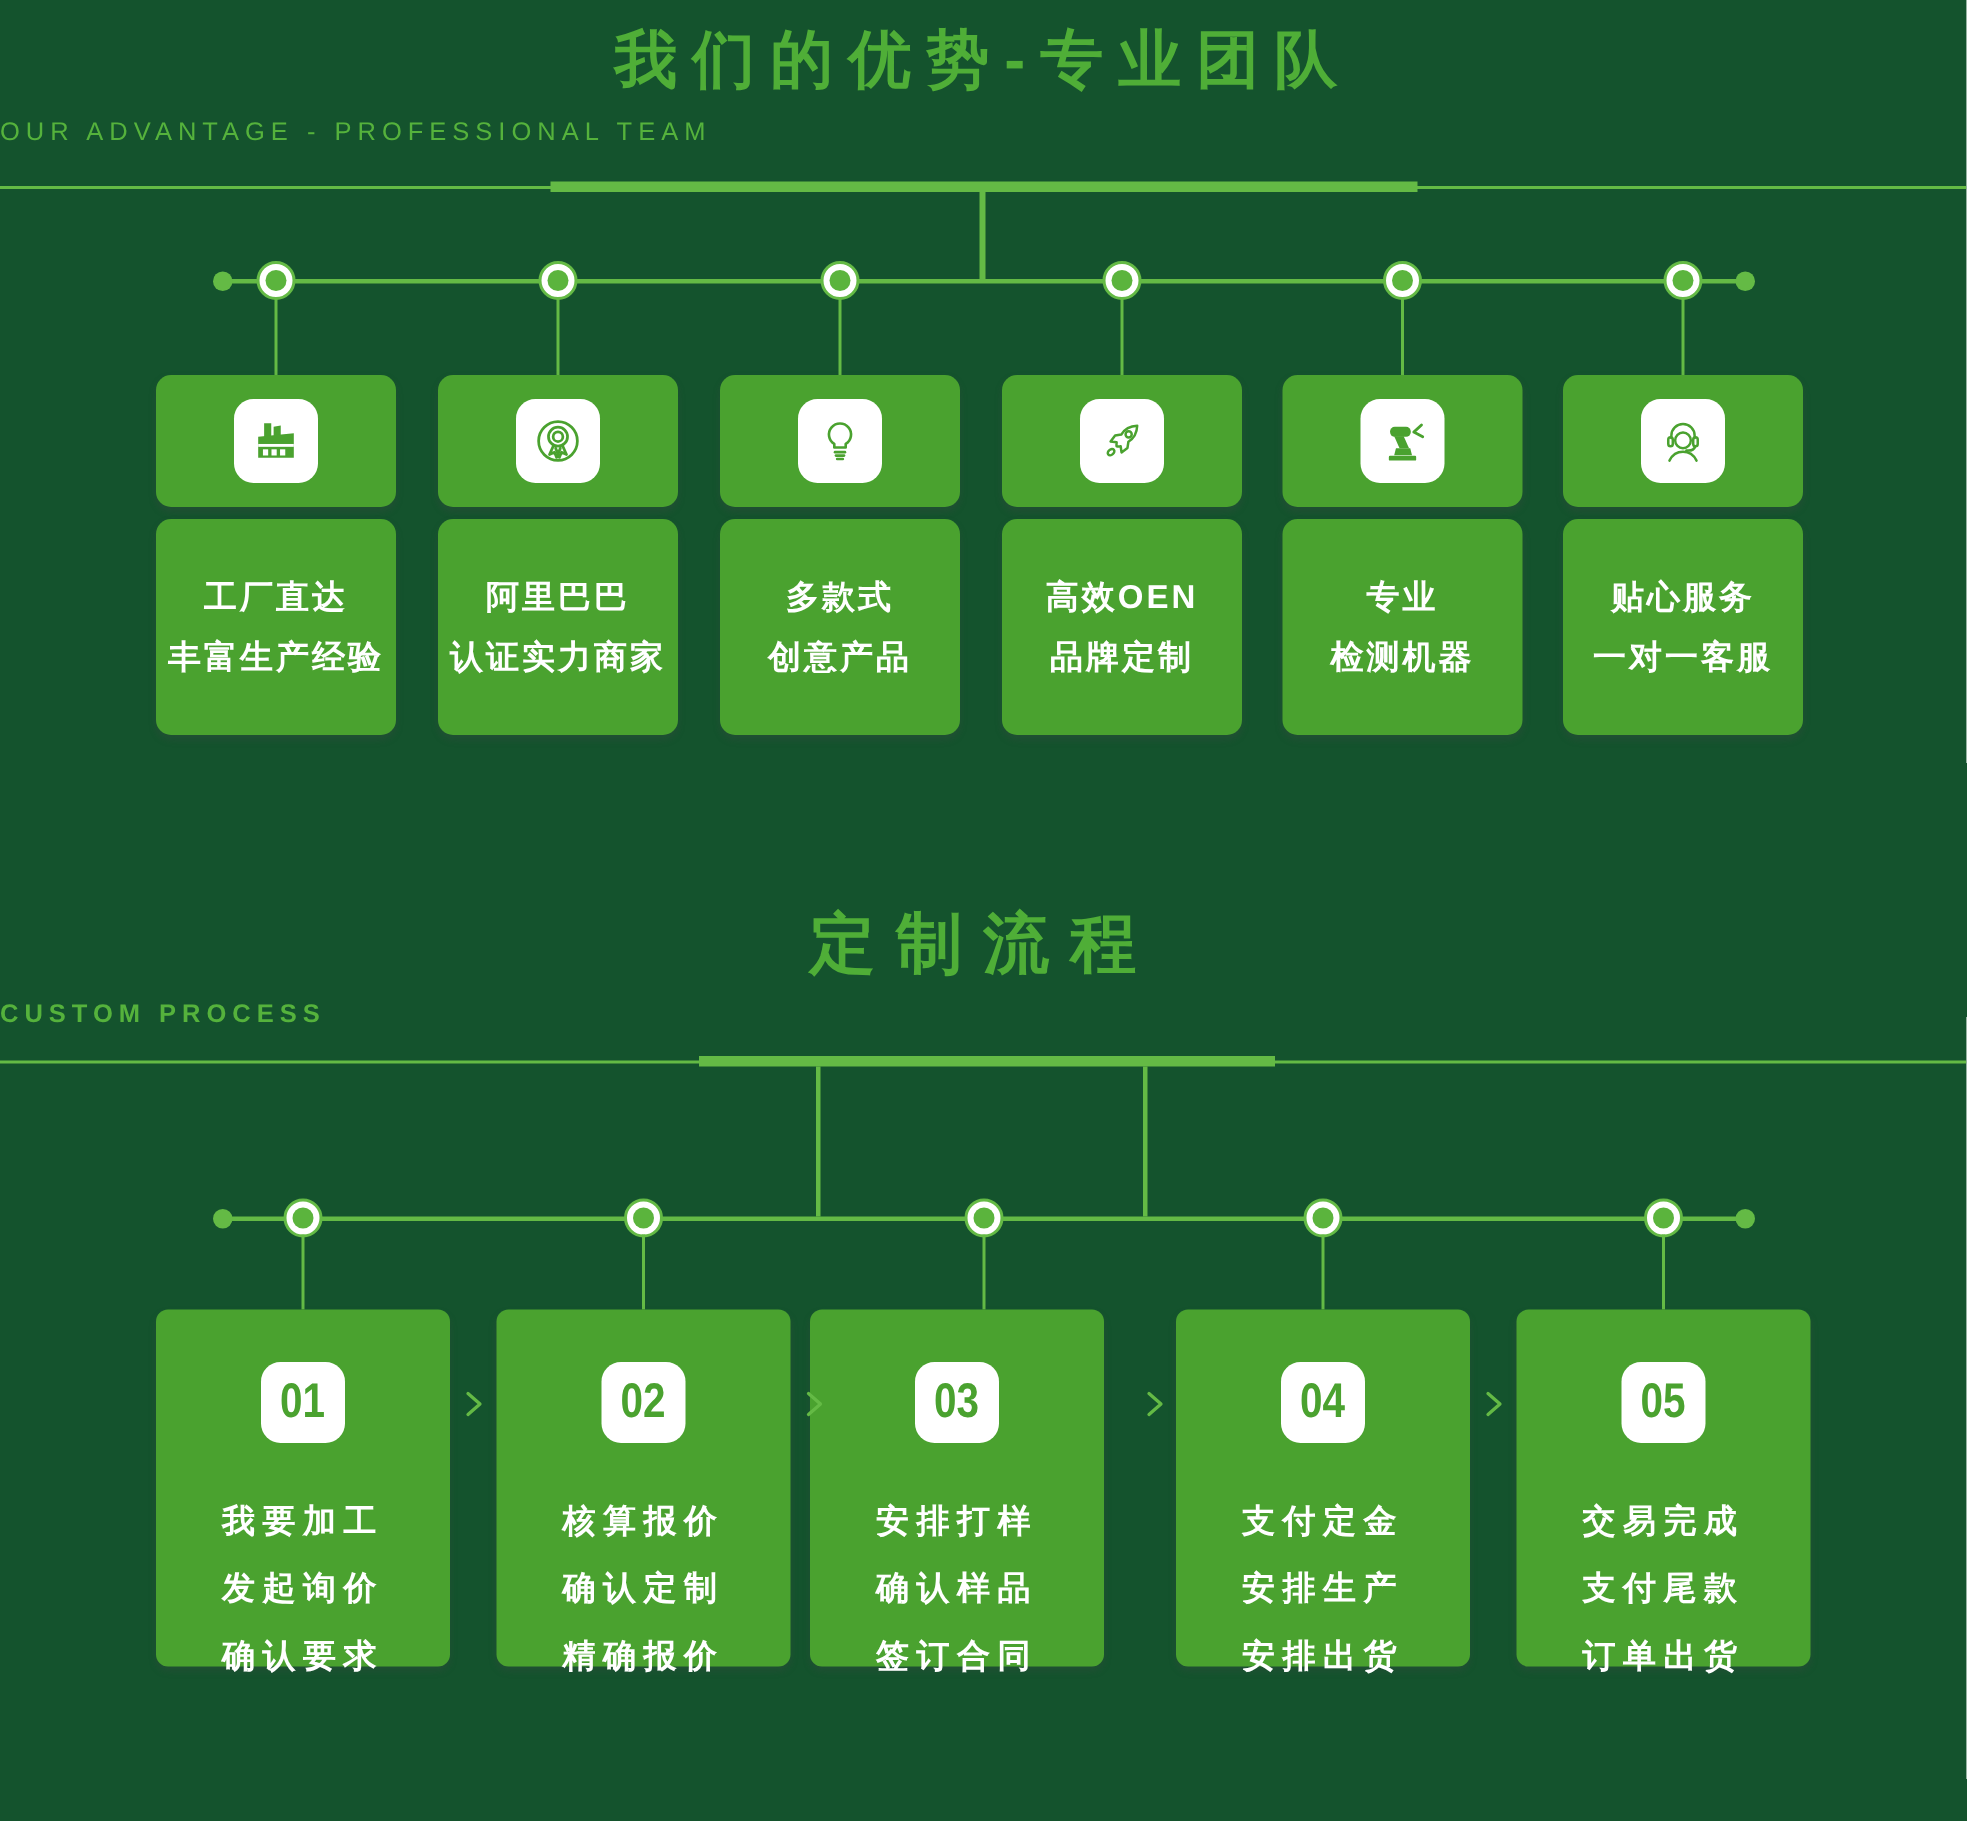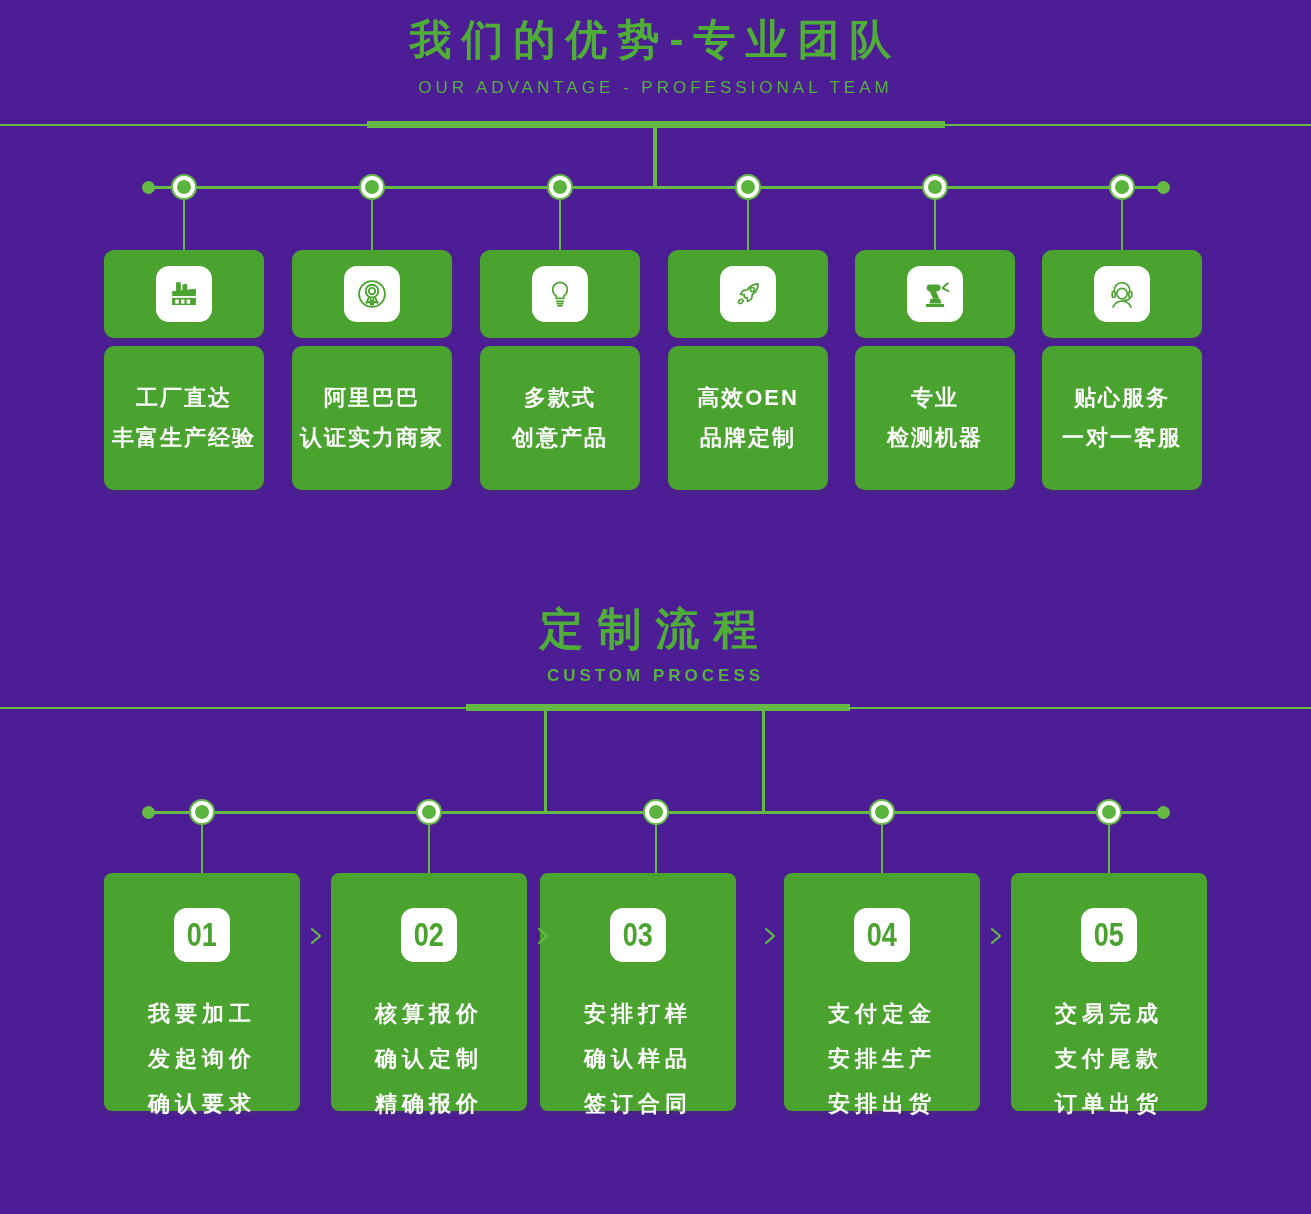--- a/index.html
+++ b/index.html
@@ -1,23 +1,23 @@
 <!DOCTYPE html>
 <html><head>
 <meta charset="utf-8">
 <style>
   html,body{margin:0;padding:0;background:#ffffff;}
-  .page{position:relative;width:1311px;height:1214px;background:#4c1d95;overflow:hidden;
+  .page{position:relative;width:1311px;height:1214px;background:#14532d;overflow:hidden;
         font-family:"Liberation Sans","DejaVu Sans",sans-serif;}
   
   .sec-title{position:absolute;left:0;width:100%;text-align:center;color:#4fae37;
              font-weight:bold;white-space:nowrap;}
   .t1{top:12px;font-size:42px;letter-spacing:10px;}
   .t2{top:600px;font-size:44px;letter-spacing:14px;}
-  .sec-sub{position:absolute;left:0;width:100%;text-align:center;color:#55b23c;
+  .sec-sub{position:absolute;left:0;width:100%;text-align:left;color:#55b23c;
            font-size:17px;letter-spacing:4px;font-weight:normal;}
   .s1{top:78px;}
   .s2{top:666px;font-weight:bold;}
   
   .thinline{position:absolute;left:0;width:100%;height:2px;background:#64ba45;}
   .thickbar{position:absolute;height:7px;background:#64ba45;}
   .vline{position:absolute;background:#64ba45;}
   .branchline{position:absolute;height:3px;background:#64ba45;}
   .enddot{position:absolute;width:13px;height:13px;border-radius:50%;background:#64ba45;}
   .node{position:absolute;width:22px;height:22px;border:2px solid #64ba45;border-radius:50%;

